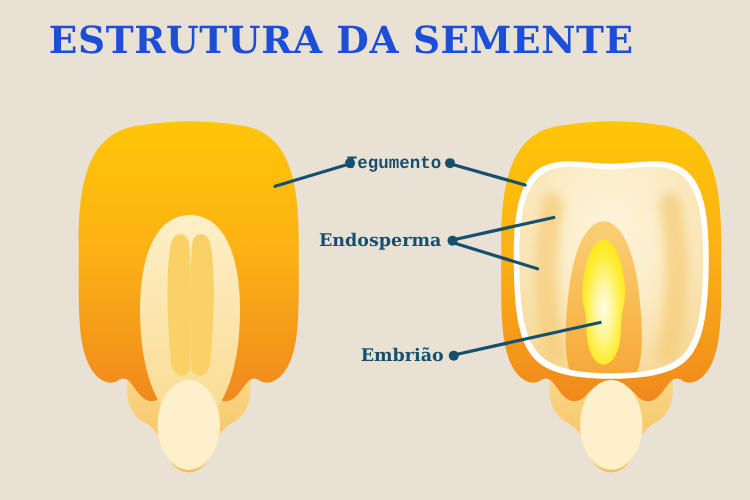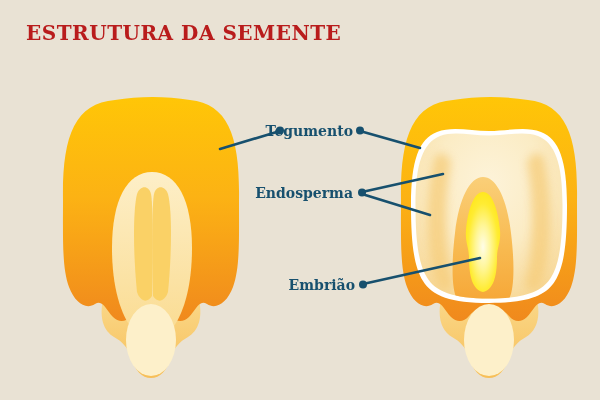--- a/index.html
+++ b/index.html
@@ -2,29 +2,29 @@
 <html><head>
 <meta charset="utf-8">
 <style>
   html,body{margin:0;padding:0;}
   .stage{
     position:relative; width:600px; height:400px;
     background:#E9E2D4; overflow:hidden;
     font-family:"DejaVu Serif", serif;
   }
   .title{
-    position:absolute; left:26px; top:20px;
-    font-size:20px; font-weight:bold; color:#b91c1c;
+    position:absolute; left:39px; top:20px;
+    font-size:30px; font-weight:bold; color:#1d4ed8;
     letter-spacing:.5px; line-height:26px; white-space:nowrap;
   }
   .lbl{
     position:absolute; font-size:14px; font-weight:bold;
     color:#17506E; white-space:nowrap; line-height:16px; text-align:right;
   }
-  #lbl-teg{top:123px; right:247px;}
+  #lbl-teg{top:123px; right:247px;font-family:Liberation Mono, monospace;}
   #lbl-end{top:185px; right:247px;}
   #lbl-emb{top:277px; right:245px;}
   svg{position:absolute; left:0; top:0;}
 </style>
 </head>
 <body>
 
 <div class="stage">
 
   <svg width="600" height="400" viewBox="0 0 600 400">

